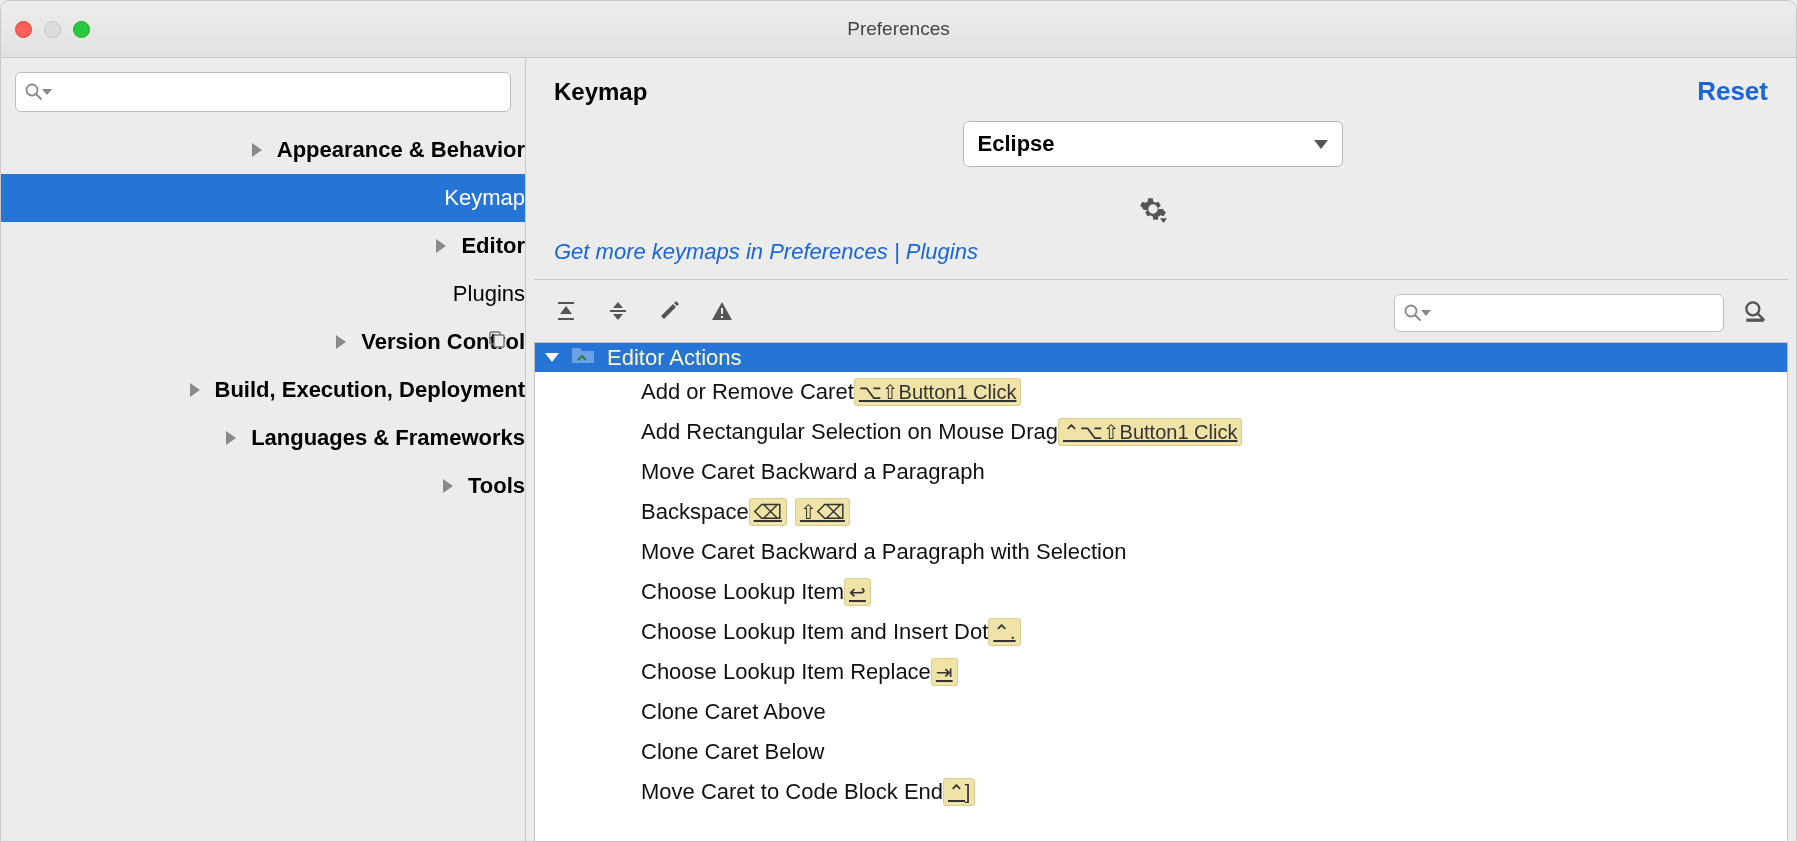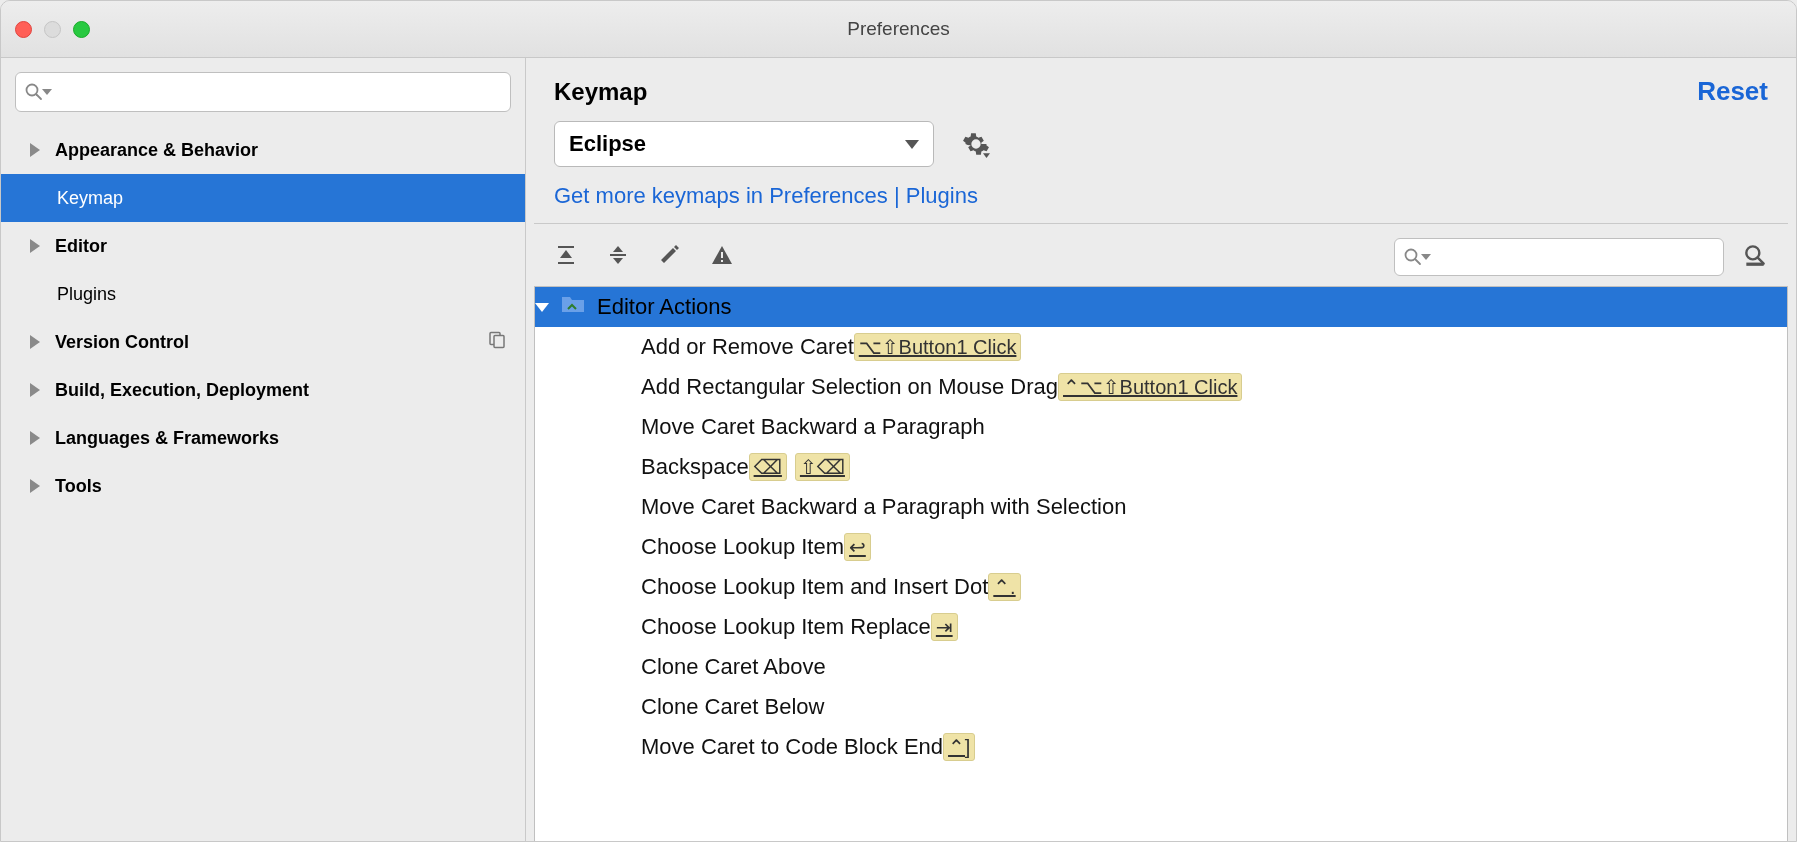--- a/index.html
+++ b/index.html
@@ -93,25 +93,26 @@
   
   .tree {
     flex: 1;
     overflow-y: auto;
     padding-top: 4px;
   }
   .tree-item {
     display: flex;
     align-items: center;
     height: 48px;
-    font-size: 18px;
+    font-size: 22px;
     font-weight: 600;
     padding-left: 26px;
     cursor: default;
     position: relative;
+    justify-content: flex-end;
   }
   .tree-item.child {
     font-weight: 400;
     padding-left: 56px;
   }
   .tree-item .disclosure {
     width: 18px; height: 18px;
     display: inline-flex;
     align-items: center;
     justify-content: center;
@@ -144,20 +145,21 @@
     color: #1a66d6;
     font-size: 26px;
     font-weight: 700;
     cursor: pointer;
   }
   .keymap-row {
     display: flex;
     align-items: center;
     gap: 28px;
     padding: 4px 45px 12px 28px;
+    flex-direction: column;
   }
   .combo {
     width: 380px;
     height: 46px;
     background: #fff;
     border: 1px solid #b9b9b9;
     border-radius: 6px;
     display: flex;
     align-items: center;
     justify-content: space-between;
@@ -170,20 +172,21 @@
     border-left:7px solid transparent;
     border-right:7px solid transparent;
     border-top:9px solid #555;
   }
   .gear-icon svg { display:block; }
   .plugins-link {
     padding: 4px 28px 14px 28px;
     color: #1a66d6;
     font-size: 22px;
     cursor: pointer;
+    font-style: italic;
   }
   .divider {
     height: 1px;
     background: #c9c9c9;
     margin: 0 8px 0 8px;
   }
   
   .action-toolbar {
     display: flex;
     align-items: center;
@@ -217,25 +220,26 @@
   
   .action-tree {
     flex: 1;
     background: #fff;
     border: 1px solid #c0c0c0;
     margin: 0 8px 0 8px;
     overflow-y: auto;
     font-size: 22px;
   }
   .group-row {
-    height: 40px;
+    height: 29px;
     background: #2675d6;
-    color: #000000;
-    display: flex;
-    align-items: center;
+    color: #fef9c3;
+    display: flex;
+    align-items: center;
+    padding-left: 10px;
     gap: 12px;
   }
   .group-row .tri {
     width:0;height:0;
     border-left:7px solid transparent;
     border-right:7px solid transparent;
     border-top:9px solid #fff;
   }
   .action-row {
     height: 40px;

